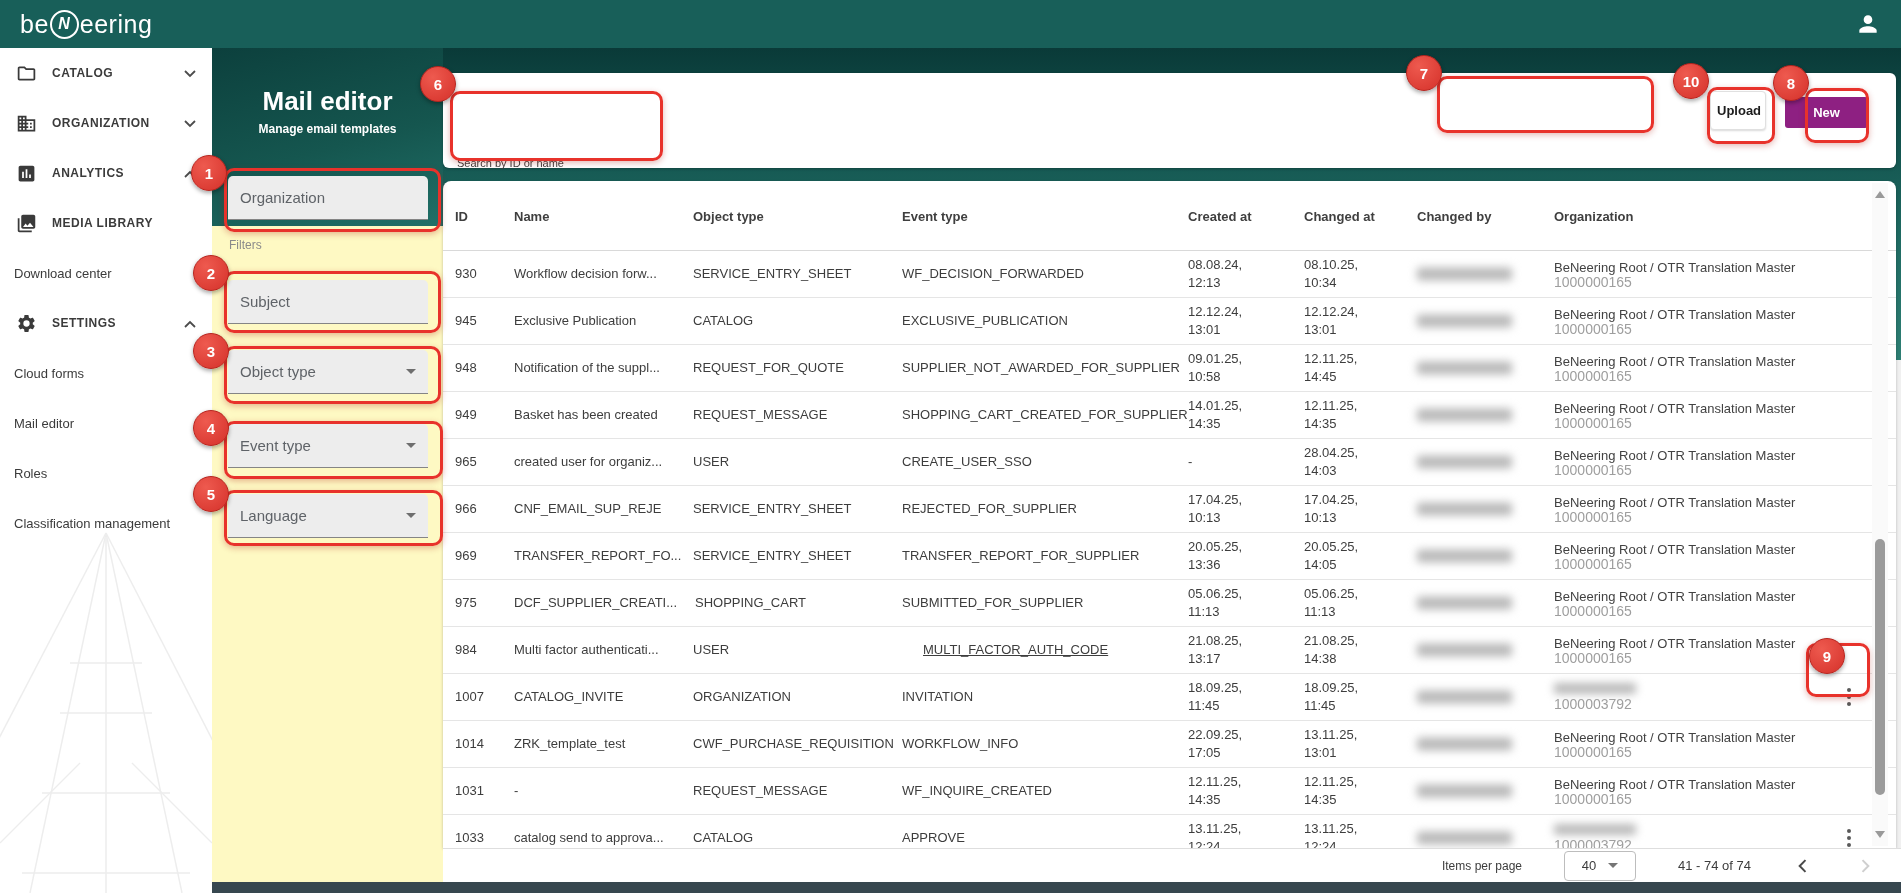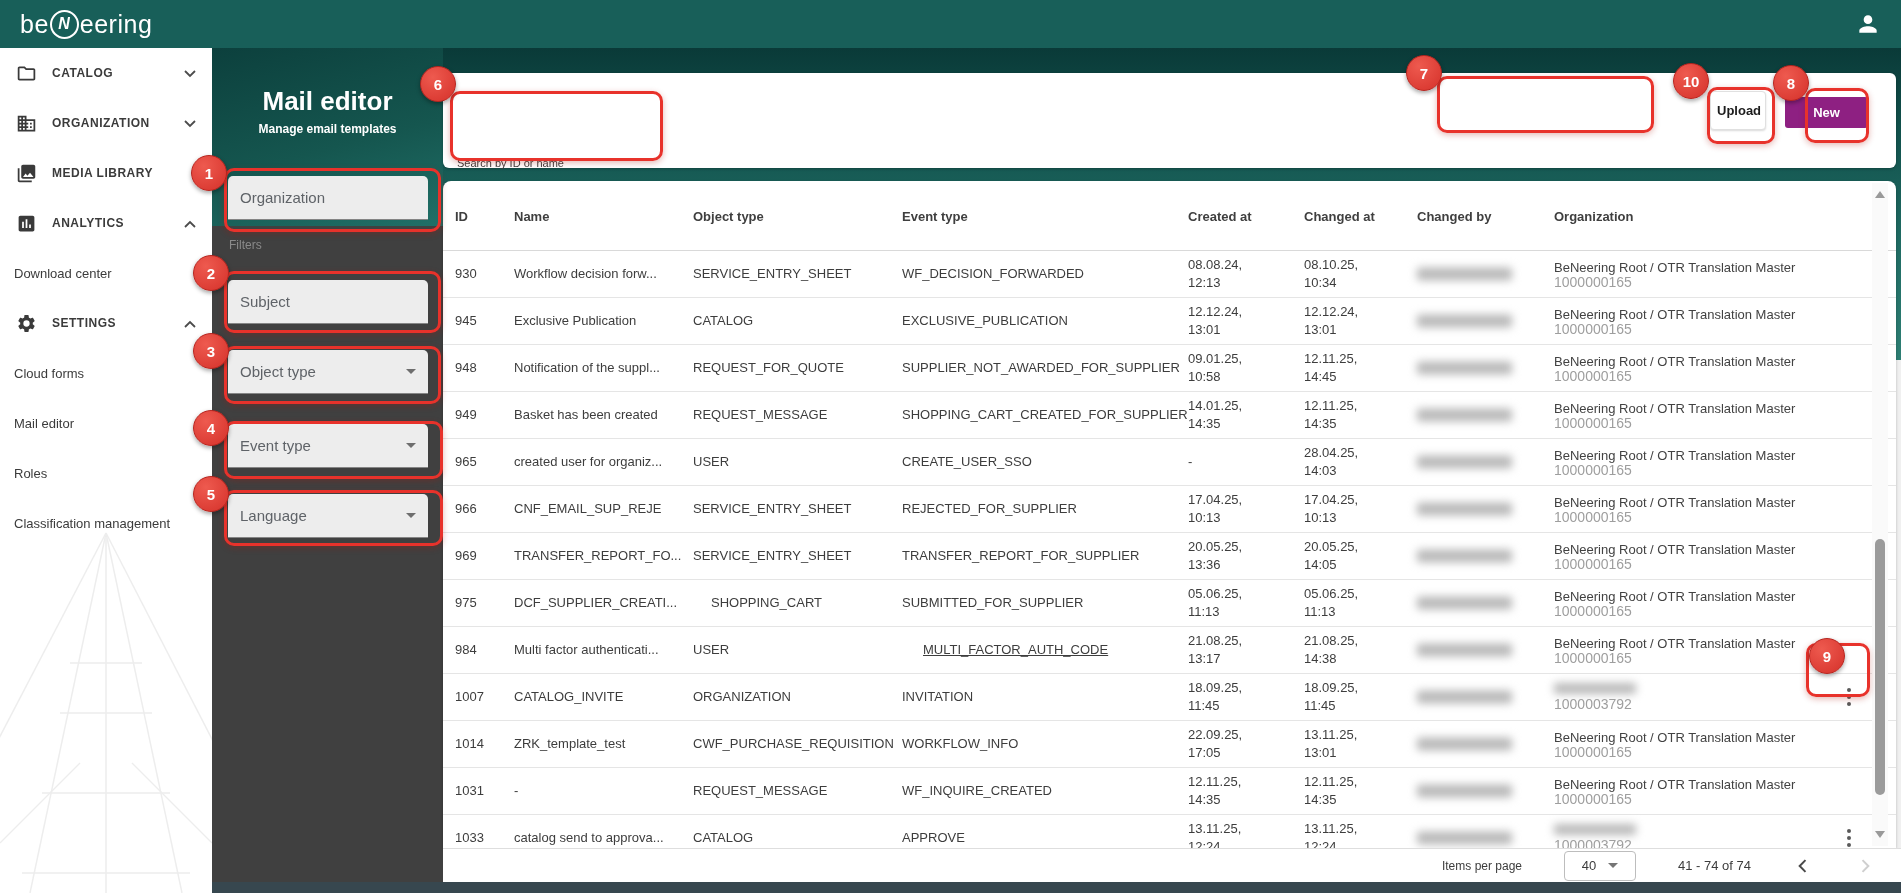--- a/index.html
+++ b/index.html
@@ -40,21 +40,21 @@
   .fld{position:absolute;width:200px;height:44px;background:#ededed;border:none;
        border-bottom:1px solid #858585;border-radius:5px 5px 0 0;box-sizing:border-box;
        font-family:"Liberation Sans",sans-serif;font-size:15px;color:#5f6368;padding:0 12px;outline:none}
   input.fld::placeholder{color:#5f6368;opacity:1}
   .fld.dd{display:flex;align-items:center;cursor:pointer}
   .fld.dd .ph{flex:1}
   .fld.dd::after{content:"";width:0;height:0;border-left:5px solid transparent;
        border-right:5px solid transparent;border-top:5px solid #6e6e6e;margin-left:6px}
 
   
-  .filter-panel{position:absolute;left:212px;top:226px;width:231px;height:656px;background:#404040;z-index:2}
+  .filter-panel{position:absolute;left:212px;top:226px;width:231px;height:656px;background:#fef9c3;z-index:2}
   .filters-label{position:absolute;left:17px;top:12px;font-size:12px;color:#8a8a8a}
 
   
   .toolbar{position:absolute;left:443px;top:73px;width:1453px;height:95px;background:#fff;
            border-radius:6px;box-shadow:0 1px 3px rgba(0,0,0,.25);z-index:2}
   .search-input{position:absolute;left:8px;top:18px;width:986px;height:61px;background:#f1f1f1;
            border:none;border-bottom:1px solid #6f6f6f;border-radius:5px 5px 0 0;
            font-family:"Liberation Sans",sans-serif;font-size:15px;color:#5f6368;padding:0 20px;
            box-sizing:border-box;outline:none}
   .search-input::placeholder{color:#5f6368;opacity:1}
@@ -146,32 +146,32 @@
         <svg class="mi" viewBox="0 0 24 24">
           <path fill="#3a3a3a" d="M12 7V3H2v18h20V7H12zM6 19H4v-2h2v2zm0-4H4v-2h2v2zm0-4H4V9h2v2zm0-4H4V5h2v2zm4 12H8v-2h2v2zm0-4H8v-2h2v2zm0-4H8V9h2v2zm0-4H8V5h2v2zm10 12h-8v-2h2v-2h-2v-2h2v-2h-2V9h8v10zm-2-8h-2v2h2v-2zm0 4h-2v2h2v-2z"></path>
         </svg>
         <span class="lbl">ORGANIZATION</span>
         <span><svg class="chev" viewBox="0 0 12 8">
             <path fill="none" stroke="#4c4c4c" stroke-width="1.8" d="M1 1 L6 6 L11 1"></path>
           </svg></span>
       </div>
       <div class="side-item">
         <svg class="mi" viewBox="0 0 24 24">
-          <path fill="#3a3a3a" d="M22 16V4c0-1.1-.9-2-2-2H8c-1.1 0-2 .9-2 2v12c0 1.1.9 2 2 2h12c1.1 0 2-.9 2-2zm-11-4 2.03 2.71L16 11l4 5H8l3-4zM2 6v14c0 1.1.9 2 2 2h14v-2H4V6H2z"></path>
-        </svg>
-        <span class="lbl">MEDIA LIBRARY</span>
-      </div>
-      <div class="side-item">
-        <svg class="mi" viewBox="0 0 24 24">
           <path fill="#3a3a3a" d="M19 3H5c-1.1 0-2 .9-2 2v14c0 1.1.9 2 2 2h14c1.1 0 2-.9 2-2V5c0-1.1-.9-2-2-2zM9 17H7v-7h2v7zm4 0h-2V7h2v10zm4 0h-2v-4h2v4z"></path>
         </svg>
         <span class="lbl">ANALYTICS</span>
         <span><svg class="chev" viewBox="0 0 12 8">
             <path fill="none" stroke="#4c4c4c" stroke-width="1.8" d="M1 7 L6 2 L11 7"></path>
           </svg></span>
+      </div>
+      <div class="side-item">
+        <svg class="mi" viewBox="0 0 24 24">
+          <path fill="#3a3a3a" d="M22 16V4c0-1.1-.9-2-2-2H8c-1.1 0-2 .9-2 2v12c0 1.1.9 2 2 2h12c1.1 0 2-.9 2-2zm-11-4 2.03 2.71L16 11l4 5H8l3-4zM2 6v14c0 1.1.9 2 2 2h14v-2H4V6H2z"></path>
+        </svg>
+        <span class="lbl">MEDIA LIBRARY</span>
       </div>
       <div class="side-item sub">
         <span class="lbl">Download center</span>
       </div>
       <div class="side-item">
         <svg class="mi" viewBox="0 0 24 24">
           <path fill="#3a3a3a" d="M19.14 12.94c.04-.3.06-.61.06-.94 0-.32-.02-.64-.07-.94l2.03-1.58a.49.49 0 0 0 .12-.61l-1.92-3.32a.49.49 0 0 0-.59-.22l-2.39.96c-.5-.38-1.03-.7-1.62-.94l-.36-2.54a.48.48 0 0 0-.48-.41h-3.84c-.24 0-.43.17-.47.41l-.36 2.54c-.59.24-1.13.57-1.62.94l-2.39-.96a.49.49 0 0 0-.59.22L2.74 8.87c-.12.21-.08.47.12.61l2.03 1.58c-.05.3-.09.63-.09.94s.02.64.07.94l-2.03 1.58a.49.49 0 0 0-.12.61l1.92 3.32c.12.22.37.29.59.22l2.39-.96c.5.38 1.03.7 1.62.94l.36 2.54c.05.24.24.41.48.41h3.84c.24 0 .44-.17.47-.41l.36-2.54c.59-.24 1.13-.56 1.62-.94l2.39.96c.22.08.47 0 .59-.22l1.92-3.32a.49.49 0 0 0-.12-.61l-2.01-1.58zM12 15.6A3.6 3.6 0 1 1 12 8.4a3.6 3.6 0 0 1 0 7.2z"></path>
         </svg>
         <span class="lbl">SETTINGS</span>
         <span><svg class="chev" viewBox="0 0 12 8">
@@ -331,21 +331,21 @@
         <div class="td" style="left: 745px;">20.05.25,
 13:36</div>
         <div class="td" style="left: 861px;">20.05.25,
 14:05</div>
         <div class="td" style="left: 974px;"><div class="redact"></div></div>
         <div class="td" style="left: 1111px;"><div class="org-name">BeNeering Root / OTR Translation Master</div><div class="org-sub">1000000165</div></div>
       </div>
       <div class="trow">
         <div class="td" style="left: 12px;">975</div>
         <div class="td" style="left: 71px;">DCF_SUPPLIER_CREATI...</div>
-        <div class="td" style="left: 268px;">SHOPPING_CART</div>
+        <div class="td" style="left: 252px;">SHOPPING_CART</div>
         <div class="td" style="left: 459px;">SUBMITTED_FOR_SUPPLIER</div>
         <div class="td" style="left: 745px;">05.06.25,
 11:13</div>
         <div class="td" style="left: 861px;">05.06.25,
 11:13</div>
         <div class="td" style="left: 974px;"><div class="redact"></div></div>
         <div class="td" style="left: 1111px;"><div class="org-name">BeNeering Root / OTR Translation Master</div><div class="org-sub">1000000165</div></div>
       </div>
       <div class="trow">
         <div class="td" style="left: 12px;">984</div>

